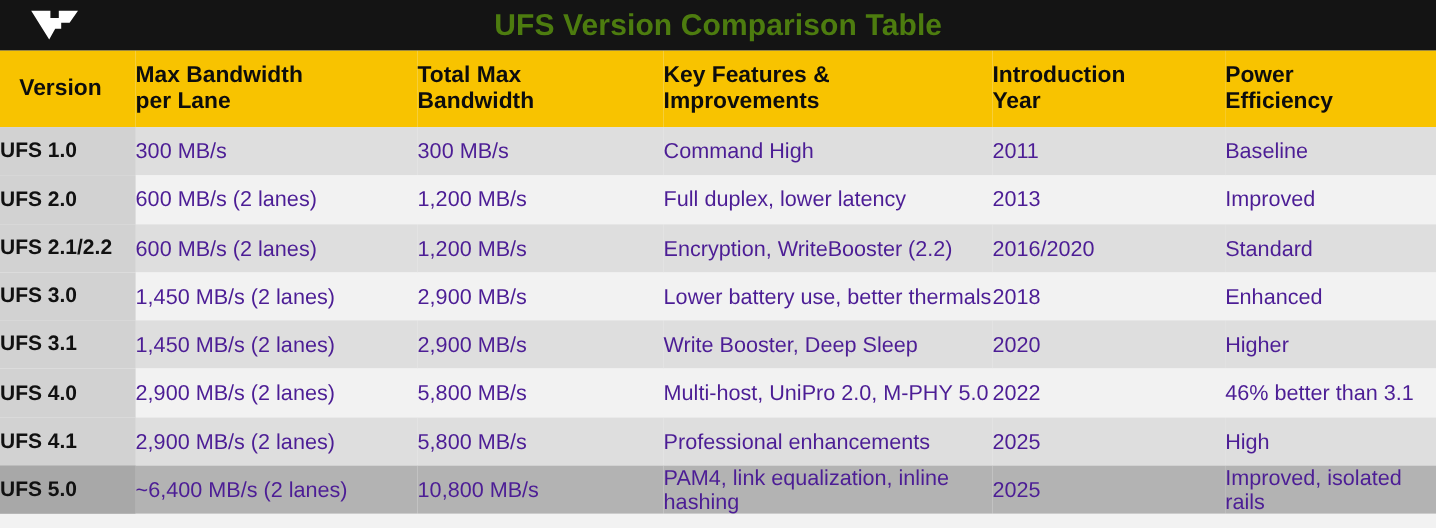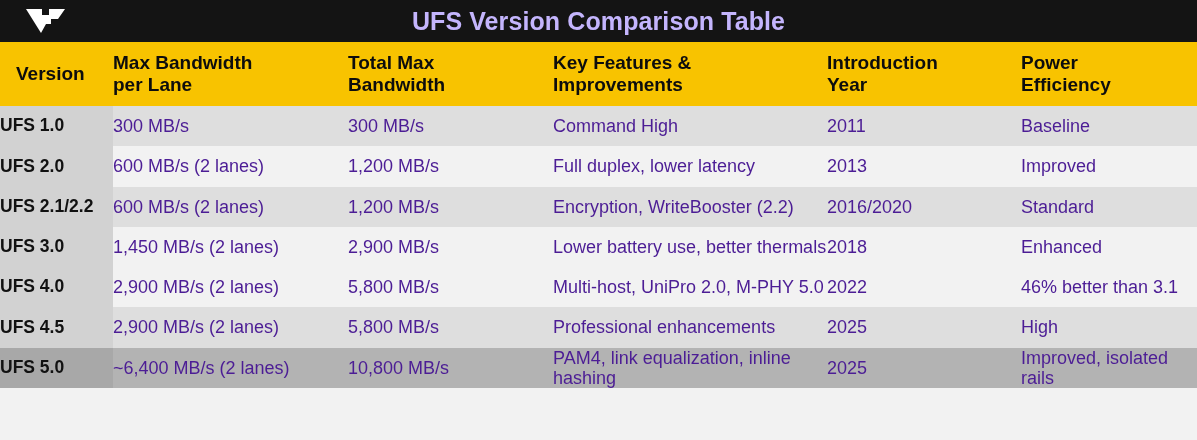--- a/index.html
+++ b/index.html
@@ -22,21 +22,21 @@
     justify-content:center;
   }
   .logo {
     position:absolute;
     left:22px; top:50%;
     transform:translateY(-50%);
     width:56px; height:26px;
     display:block;
   }
   .title {
-    color:#c4b5fd;
+    color:#4d7c0f;
     font-size:25px;
     font-weight:bold;
     letter-spacing:0.1px;
     line-height:1;
     white-space:nowrap;
   }
 
   
   table.cmp {
     width:1197px;
@@ -161,30 +161,38 @@
           <td>Standard</td>
         </tr>
         <tr class="even">
           <td class="c0">UFS 3.0</td>
           <td>1,450 MB/s (2 lanes)</td>
           <td>2,900 MB/s</td>
           <td>Lower battery use, better thermals</td>
           <td>2018</td>
           <td>Enhanced</td>
         </tr>
+        <tr class="odd">
+          <td class="c0">UFS 3.1</td>
+          <td>1,450 MB/s (2 lanes)</td>
+          <td>2,900 MB/s</td>
+          <td>Write Booster, Deep Sleep</td>
+          <td>2020</td>
+          <td>Higher</td>
+        </tr>
         <tr class="even">
           <td class="c0">UFS 4.0</td>
           <td>2,900 MB/s (2 lanes)</td>
           <td>5,800 MB/s</td>
           <td>Multi-host, UniPro 2.0, M-PHY 5.0</td>
           <td>2022</td>
           <td>46% better than 3.1</td>
         </tr>
         <tr class="odd">
-          <td class="c0">UFS 4.5</td>
+          <td class="c0">UFS 4.1</td>
           <td>2,900 MB/s (2 lanes)</td>
           <td>5,800 MB/s</td>
           <td>Professional enhancements</td>
           <td>2025</td>
           <td>High</td>
         </tr>
         <tr class="hl">
           <td class="c0">UFS 5.0</td>
           <td>~6,400 MB/s (2 lanes)</td>
           <td>10,800 MB/s</td>

